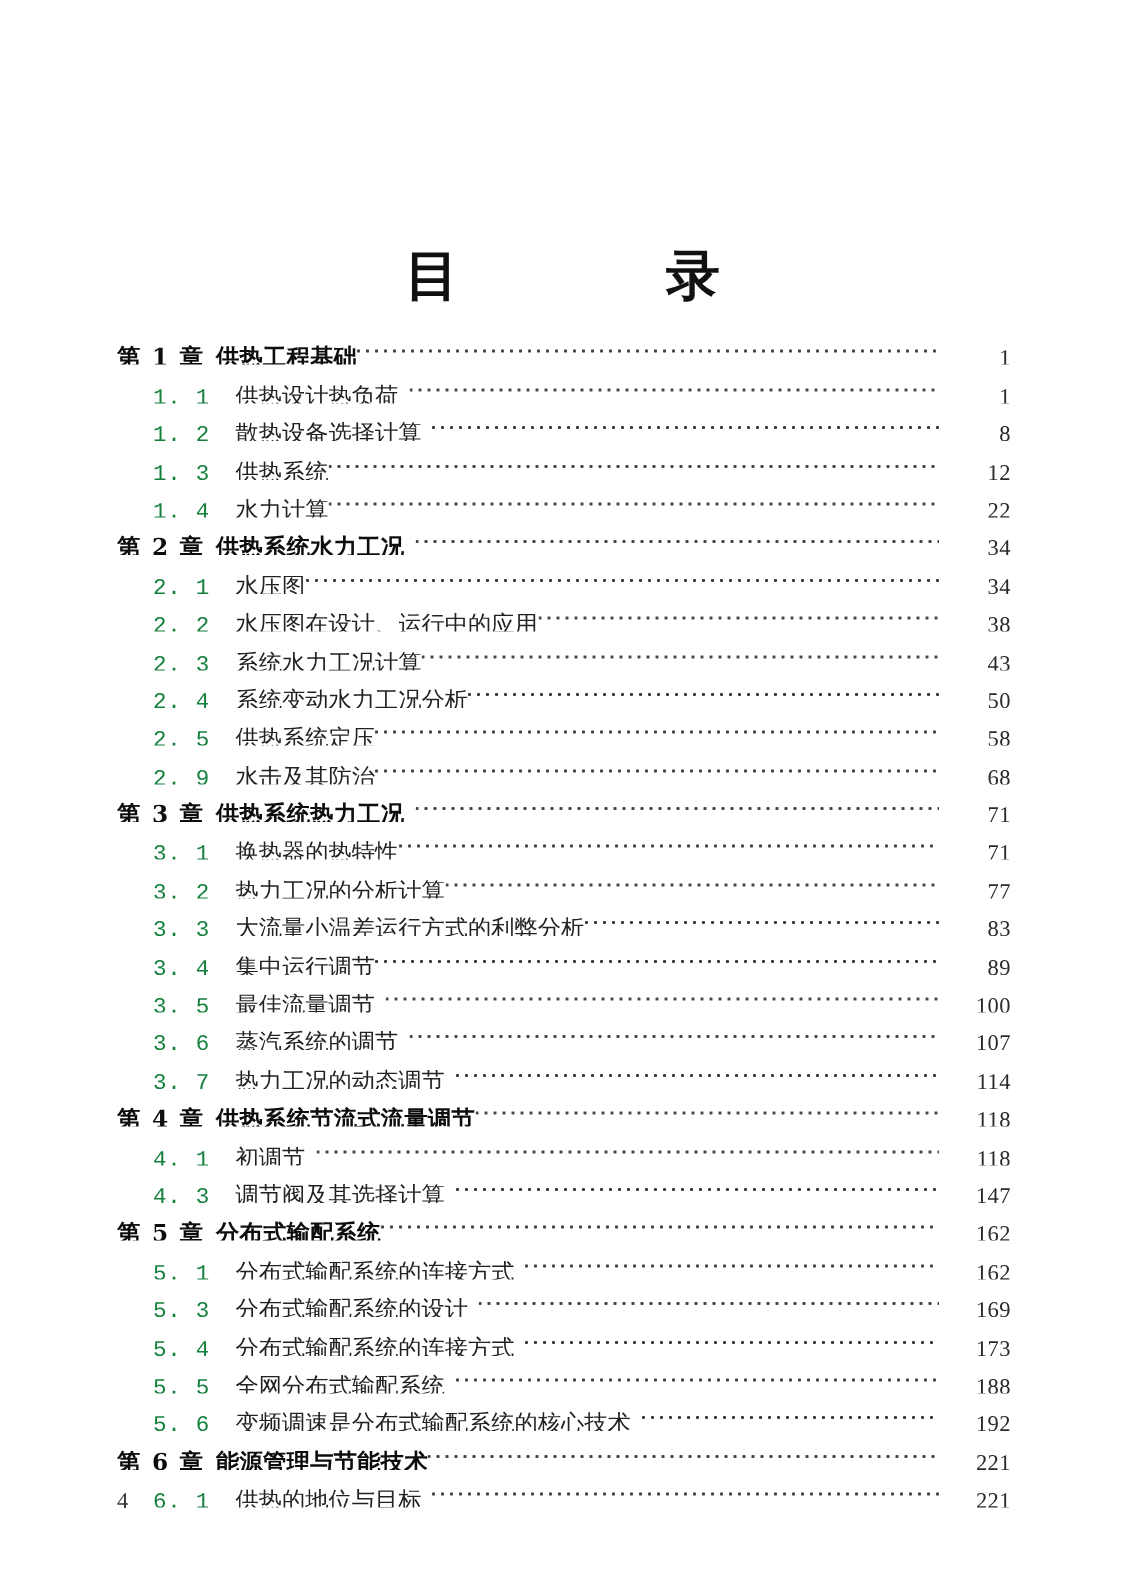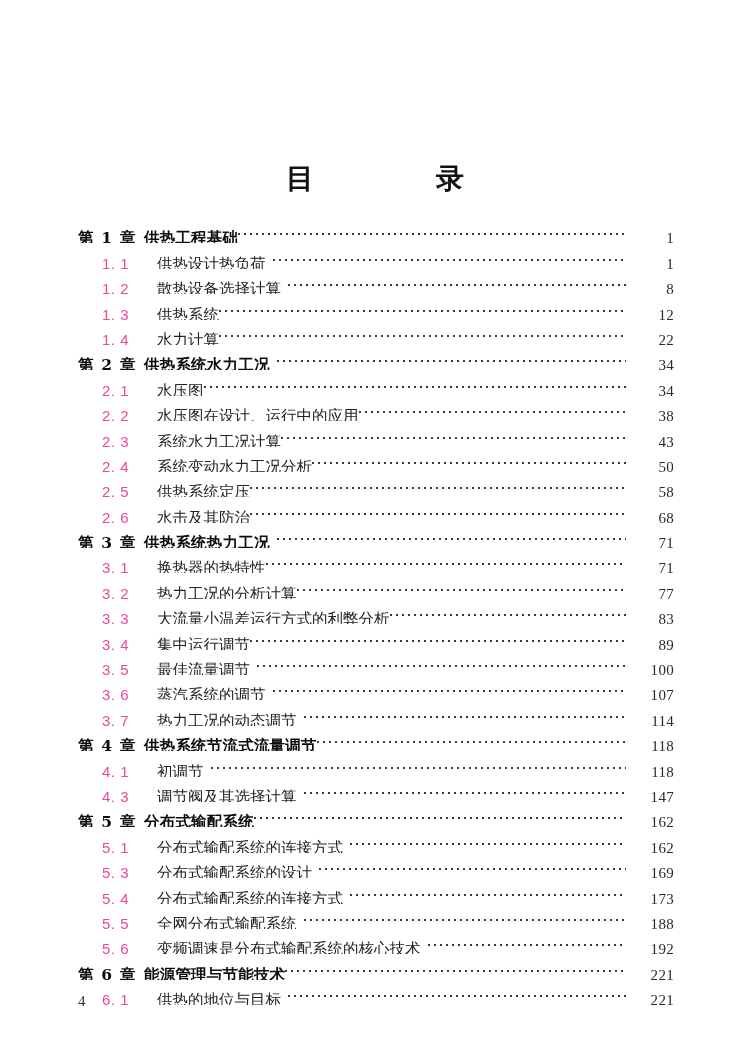--- a/index.html
+++ b/index.html
@@ -27,21 +27,21 @@
 
   
   .toc-title {
     position: absolute;
     left: 0;
     top: 160px;
     width: 750px;
     text-align: center;
     font-family: "DejaVu Serif", "Liberation Serif", serif;
     font-weight: bold;
-    font-size: 28px;
+    font-size: 36px;
     letter-spacing: 22px;
     text-indent: 22px;
     color: #111111;
   }
 
   
   .toc-list {
     position: absolute;
     left: 78px;
     top: 218px;
@@ -77,24 +77,24 @@
   
   .toc-row.section {
     font-weight: normal;
     font-size: 15.5px;
     color: #222222;
     padding-left: 24px;
   }
   .toc-row.section .num {
     width: 55px;
     flex: 0 0 55px;
-    font-family: Liberation Sans, sans-serif;
+    font-family: Liberation Mono, monospace;
     font-size: 15px;
     letter-spacing: 0.5px;
-    color: #ec4899;
+    color: #15803d;
   }
 
   .label {
     flex: 0 0 auto;
   }
 
   .gap {
     flex: 0 0 auto;
     width: 0px;
   }
@@ -223,21 +223,21 @@
         <span class="pageno">50</span>
       </div>
       <div class="toc-row section">
         <span class="num">2. 5</span>
         <span class="label">供热系统定压</span>
         <span class="gap"></span>
         <span class="dots"></span>
         <span class="pageno">58</span>
       </div>
       <div class="toc-row section">
-        <span class="num">2. 6</span>
+        <span class="num">2. 9</span>
         <span class="label">水击及其防治</span>
         <span class="gap"></span>
         <span class="dots"></span>
         <span class="pageno">68</span>
       </div>
       <div class="toc-row chapter">
         <span class="num">第 3 章</span>
         <span class="label">供热系统热力工况</span>
         <span class="gap wide"></span>
         <span class="dots"></span>

